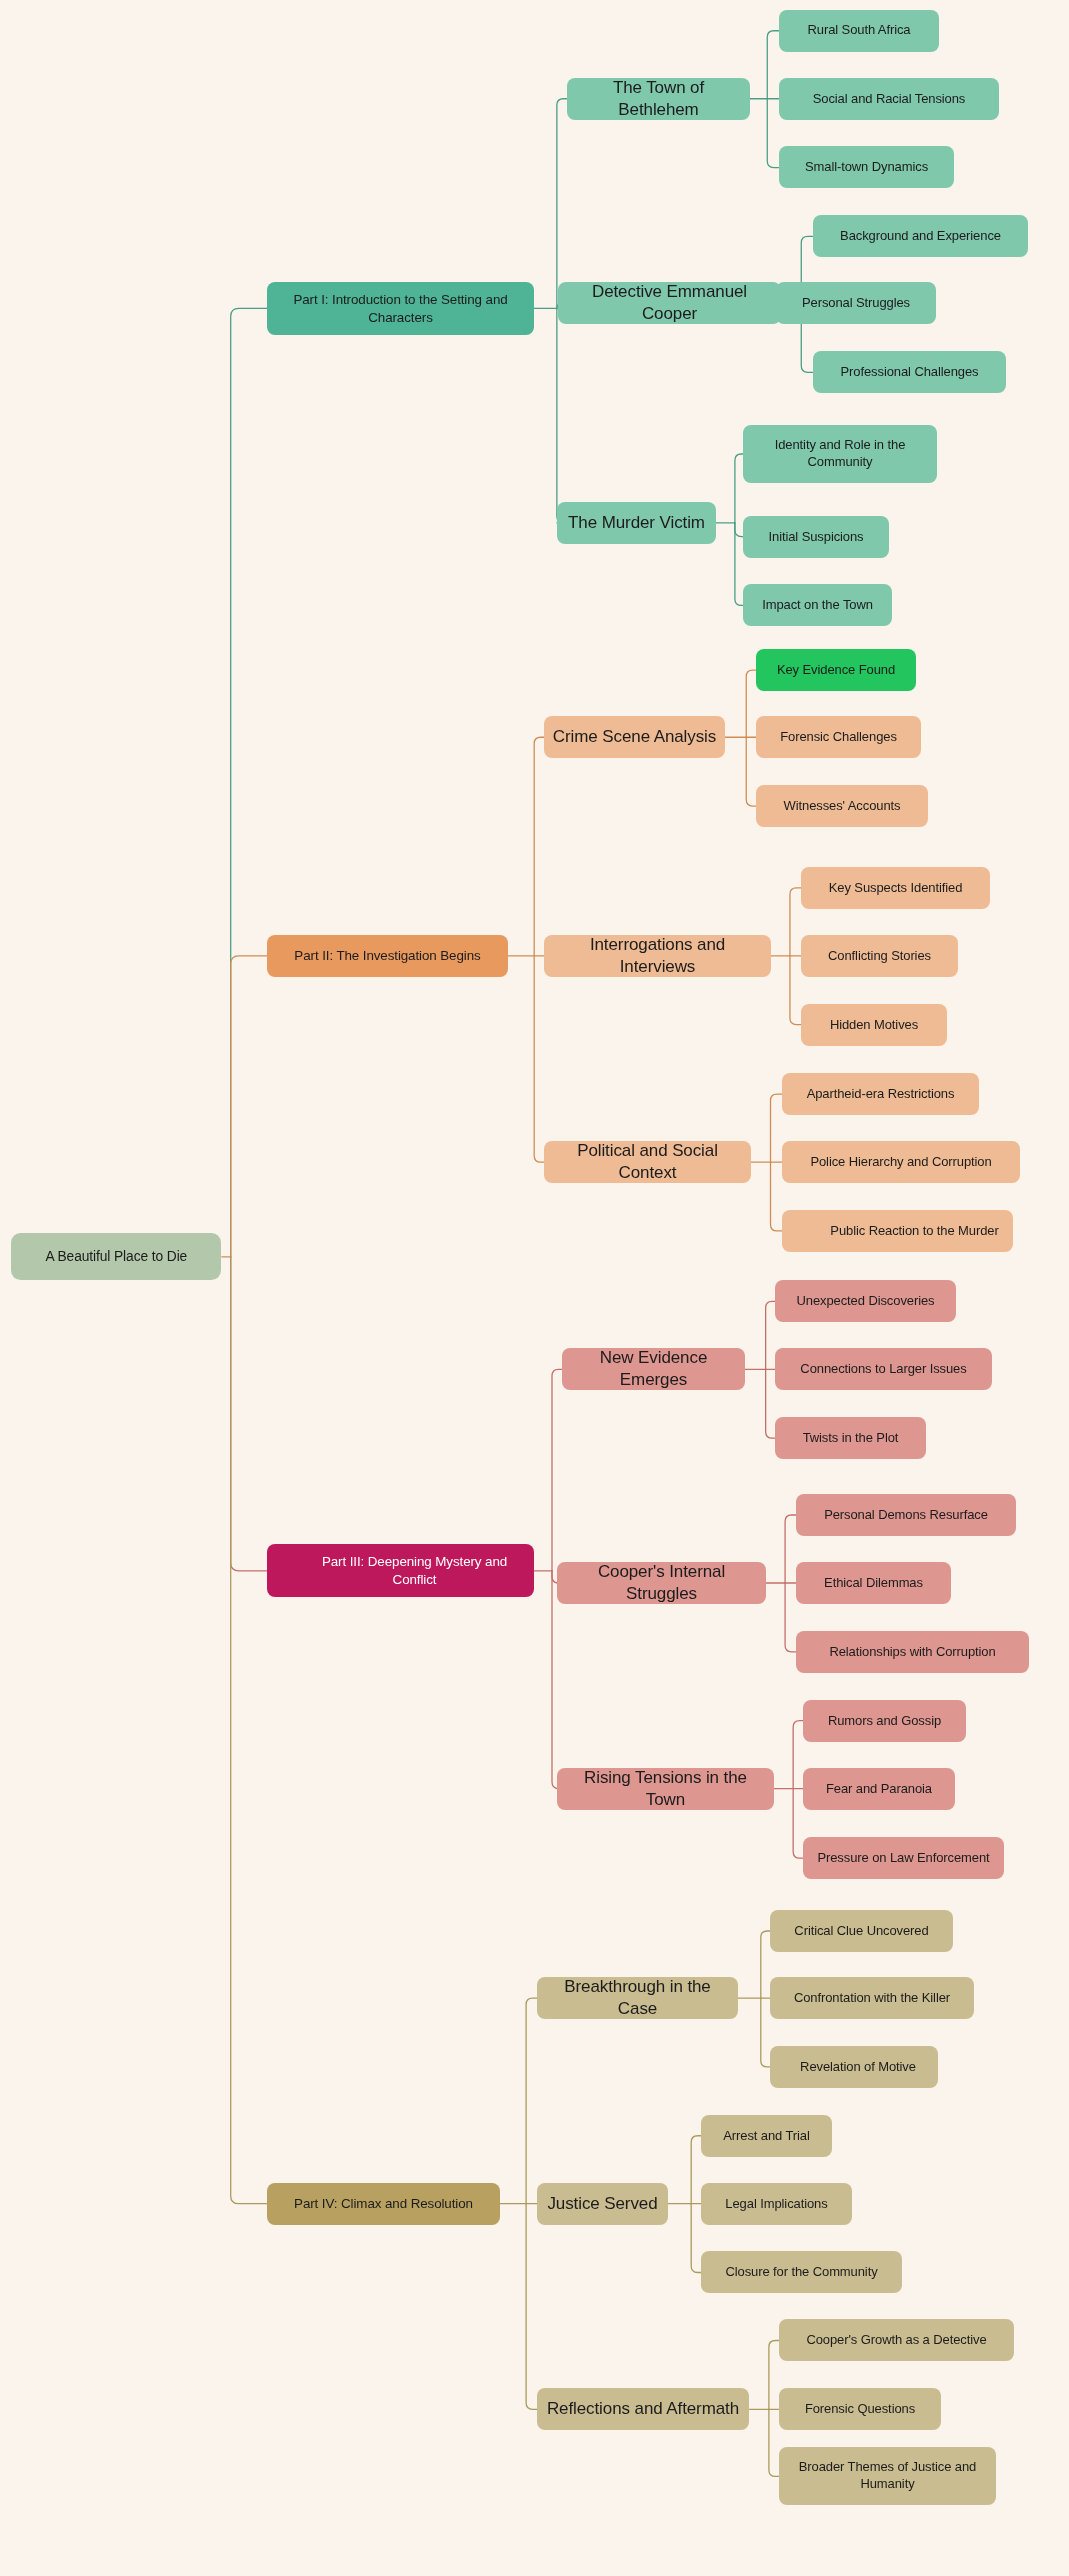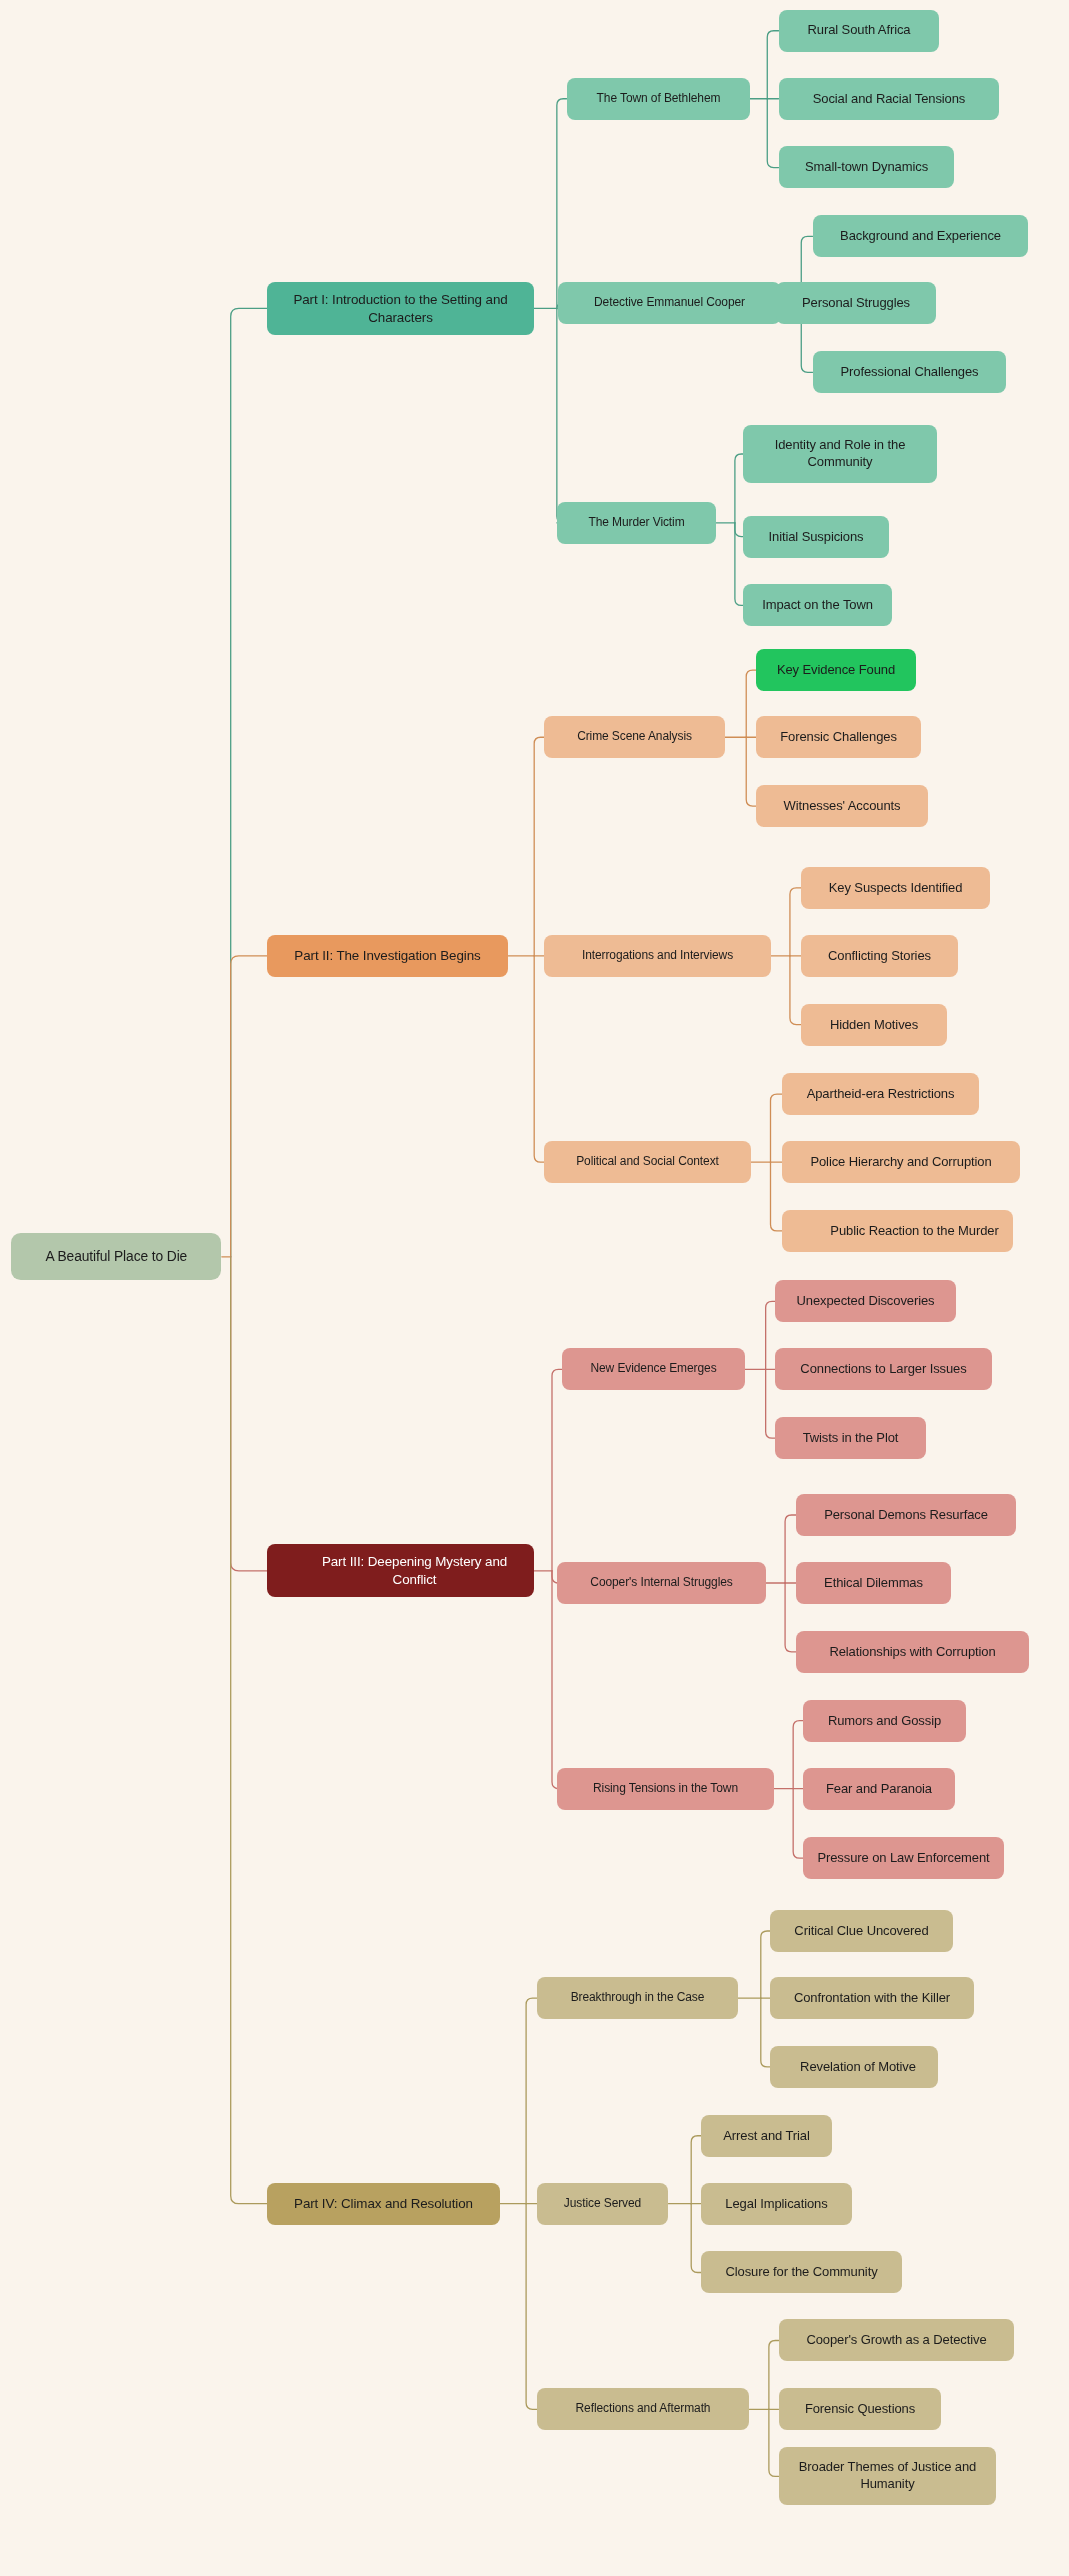--- a/index.html
+++ b/index.html
@@ -37,21 +37,21 @@
     letter-spacing: -0.1px;
   }
   .node.root {
     font-size: 13.8px;
     border-radius: 9.7px;
   }
   .node.lvl1 {
     font-size: 13.4px;
     font-weight: 400;
   }
-  .node.lvl2 { font-size: 12px; }
+  .node.lvl2 { font-size: 17px; }
   .node.lvl3 { font-size: 13px; }
   .white-text { color: #ffffff; }
 </style>
 </head>
 <body>
 
 <div id="canvas">
   <svg id="edges" viewBox="0 0 1322 3183" xmlns="http://www.w3.org/2000/svg">
       <path d="M 274 1553 L 285 1553" stroke="#cf8d55" fill="none" stroke-width="1.6" stroke-linecap="round"></path>
       <path d="M 285 1553 L 285 391 Q 285 381 295 381 L 330 381" stroke="#4b9e85" fill="none" stroke-width="1.6" stroke-linecap="round"></path>
@@ -144,21 +144,21 @@
       <div class="node lvl3" style="left: 756px; top: 716px; width: 165px; height: 42px; background: rgb(238, 187, 148);">Forensic Challenges</div>
       <div class="node lvl3" style="left: 756px; top: 785px; width: 172px; height: 42px; background: rgb(238, 187, 148);">Witnesses' Accounts</div>
       <div class="node lvl2" style="left: 544px; top: 935px; width: 227px; height: 42px; background: rgb(238, 187, 148);">Interrogations and Interviews</div>
       <div class="node lvl3" style="left: 801px; top: 867px; width: 189px; height: 42px; background: rgb(238, 187, 148);">Key Suspects Identified</div>
       <div class="node lvl3" style="left: 801px; top: 935px; width: 157px; height: 42px; background: rgb(238, 187, 148);">Conflicting Stories</div>
       <div class="node lvl3" style="left: 801px; top: 1004px; width: 146px; height: 42px; background: rgb(238, 187, 148);">Hidden Motives</div>
       <div class="node lvl2" style="left: 544px; top: 1141px; width: 207px; height: 42px; background: rgb(238, 187, 148);">Political and Social Context</div>
       <div class="node lvl3" style="left: 782px; top: 1073px; width: 197px; height: 42px; background: rgb(238, 187, 148);">Apartheid-era Restrictions</div>
       <div class="node lvl3" style="left: 782px; top: 1141px; width: 238px; height: 42px; background: rgb(238, 187, 148);">Police Hierarchy and Corruption</div>
       <div class="node lvl3" style="left: 782px; top: 1210px; width: 231px; height: 42px; background: rgb(238, 187, 148); padding-left: 42px;">Public Reaction to the Murder</div>
-      <div class="node lvl1 white-text" style="left: 267px; top: 1544px; width: 267px; height: 53px; background: #7f1d1d; padding-left: 36px;">Part III: Deepening Mystery and Conflict</div>
+      <div class="node lvl1 white-text" style="left: 267px; top: 1544px; width: 267px; height: 53px; background: #be185d; padding-left: 36px;">Part III: Deepening Mystery and Conflict</div>
       <div class="node lvl2" style="left: 562px; top: 1348px; width: 183px; height: 42px; background: rgb(221, 150, 144);">New Evidence Emerges</div>
       <div class="node lvl3" style="left: 775px; top: 1280px; width: 181px; height: 42px; background: rgb(221, 150, 144);">Unexpected Discoveries</div>
       <div class="node lvl3" style="left: 775px; top: 1348px; width: 217px; height: 42px; background: rgb(221, 150, 144);">Connections to Larger Issues</div>
       <div class="node lvl3" style="left: 775px; top: 1417px; width: 151px; height: 42px; background: rgb(221, 150, 144);">Twists in the Plot</div>
       <div class="node lvl2" style="left: 557px; top: 1562px; width: 209px; height: 42px; background: rgb(221, 150, 144);">Cooper's Internal Struggles</div>
       <div class="node lvl3" style="left: 796px; top: 1494px; width: 220px; height: 42px; background: rgb(221, 150, 144);">Personal Demons Resurface</div>
       <div class="node lvl3" style="left: 796px; top: 1562px; width: 155px; height: 42px; background: rgb(221, 150, 144);">Ethical Dilemmas</div>
       <div class="node lvl3" style="left: 796px; top: 1631px; width: 233px; height: 42px; background: rgb(221, 150, 144);">Relationships with Corruption</div>
       <div class="node lvl2" style="left: 557px; top: 1768px; width: 217px; height: 42px; background: rgb(221, 150, 144);">Rising Tensions in the Town</div>
       <div class="node lvl3" style="left: 803px; top: 1700px; width: 163px; height: 42px; background: rgb(221, 150, 144);">Rumors and Gossip</div>

